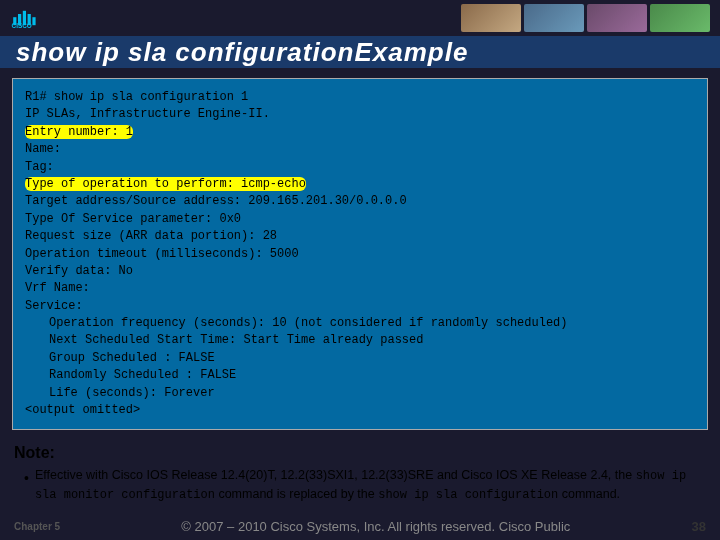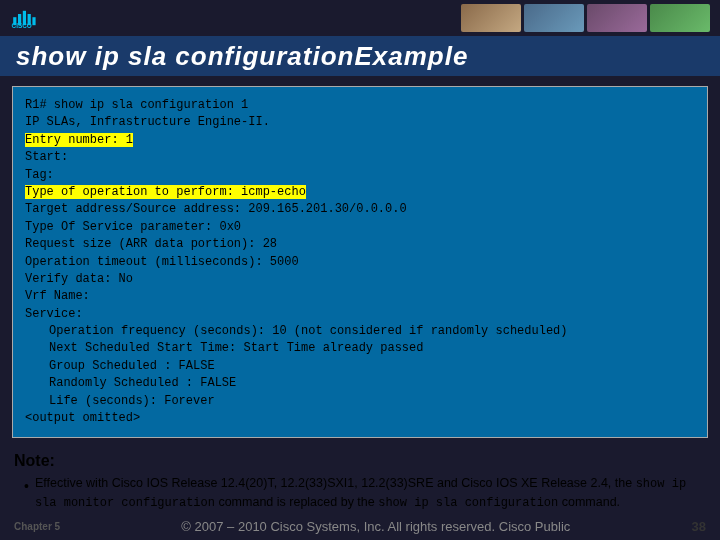--- a/index.html
+++ b/index.html
@@ -38,21 +38,21 @@
     }
     .header-img-block:nth-child(1) { background: linear-gradient(135deg, #8a6a4a, #c4a882); }
     .header-img-block:nth-child(2) { background: linear-gradient(135deg, #4a6a8a, #6a9aba); }
     .header-img-block:nth-child(3) { background: linear-gradient(135deg, #6a4a6a, #9a6a9a); }
     .header-img-block:nth-child(4) { background: linear-gradient(135deg, #4a8a4a, #6aba6a); }
 
     
     .title-bar {
       background: #1a3a6a;
       padding: 6px 16px;
-      height: 40px;
+      height: 32px;
       display: flex;
       align-items: center;
     }
     .title-text {
       color: #ffffff;
       font-size: 26px;
       font-weight: bold;
       font-style: italic;
       letter-spacing: 1px;
     }
@@ -68,20 +68,21 @@
       padding: 10px 12px;
       border: 1px solid #aaa;
       font-family: 'Courier New', Courier, monospace;
       font-size: 12px;
       line-height: 1.45;
       color: #000000;
     }
     .highlight-yellow {
       background-color: #ffff00;
       color: #000;
+      border-radius: 6px;
     }
     .indent {
       padding-left: 24px;
     }
 
     
     .note-section {
       padding: 4px 14px;
     }
     .note-title {
@@ -167,21 +168,21 @@
 <div class="title-bar">
   <div class="title-text">
     <span>show  ip  sla  configuration</span><span class="example-part">Example</span>
   </div>
 </div>
 
 <div class="main-content">
   <div>R1# show ip sla configuration 1</div>
   <div>IP SLAs, Infrastructure Engine-II.</div>
   <div><span class="highlight-yellow">Entry number: 1</span></div>
-  <div>Start:</div>
+  <div>Name:</div>
   <div>Tag:</div>
   <div><span class="highlight-yellow">Type of operation to perform: icmp-echo</span></div>
   <div>Target address/Source address: 209.165.201.30/0.0.0.0</div>
   <div>Type Of Service parameter: 0x0</div>
   <div>Request size (ARR data portion): 28</div>
   <div>Operation timeout (milliseconds): 5000</div>
   <div>Verify data: No</div>
   <div>Vrf Name:</div>
   <div>Service:</div>
   <div class="indent">Operation frequency (seconds): 10 (not considered if randomly scheduled)</div>

